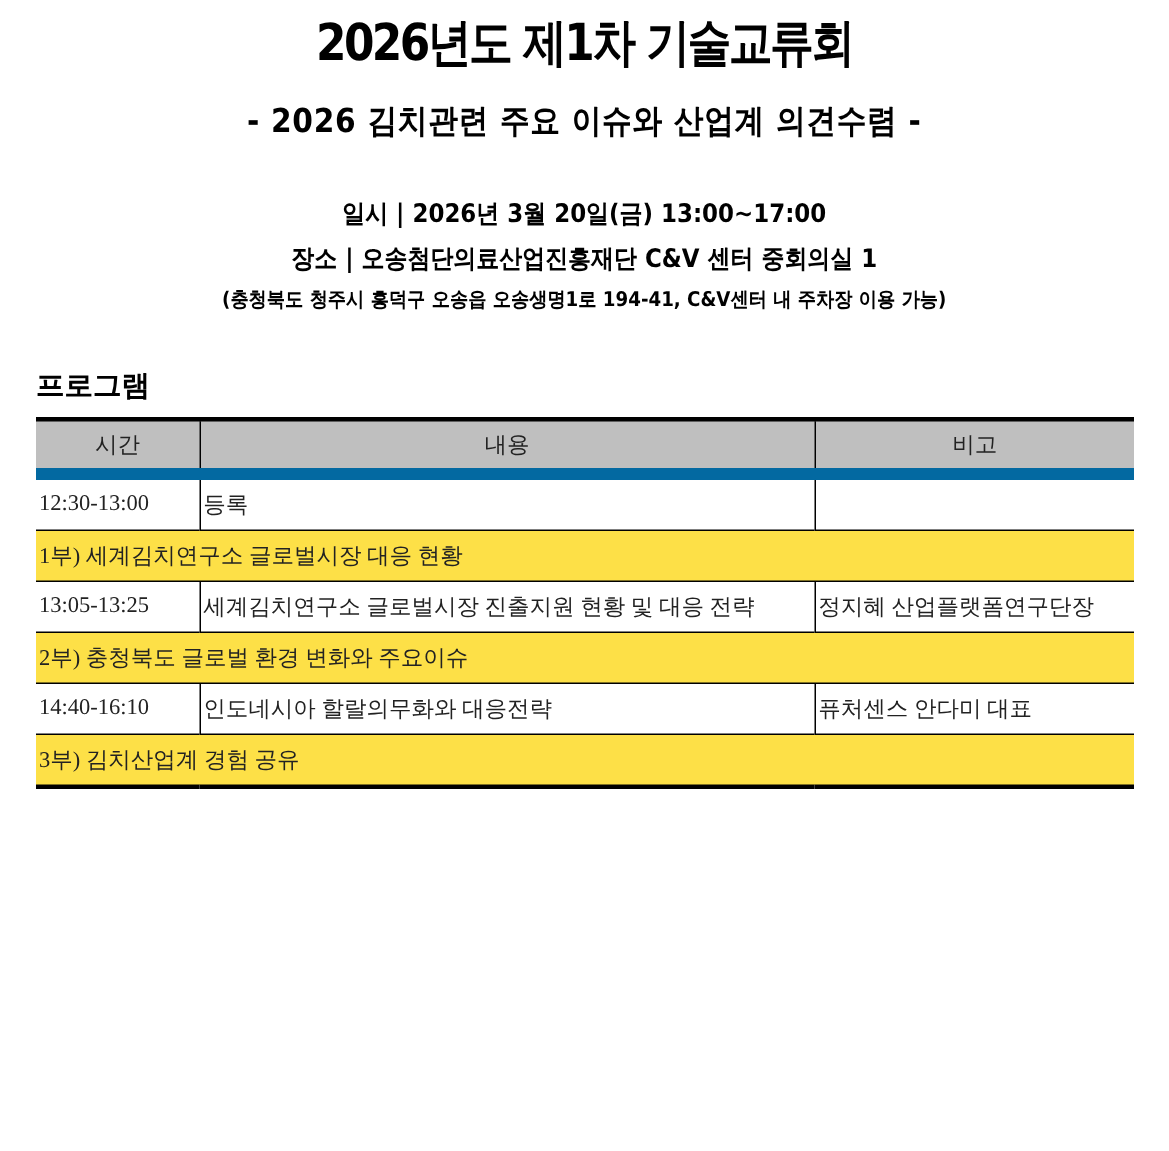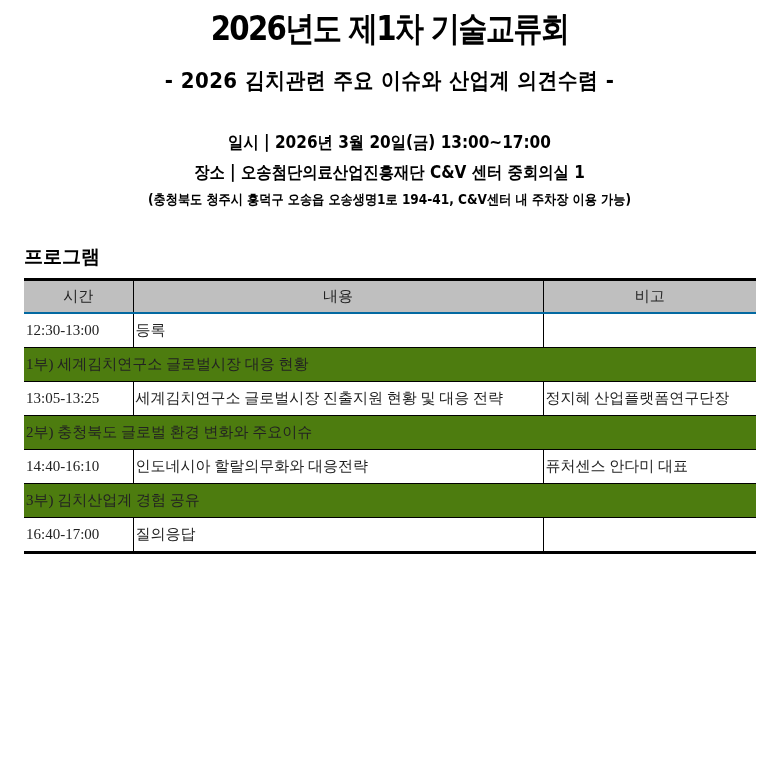--- a/index.html
+++ b/index.html
@@ -30,28 +30,28 @@
     position: absolute; left: 24px; top: 278px; width: 732px;
     border-collapse: collapse; table-layout: fixed;
     font-family: "Liberation Sans", "DejaVu Sans", sans-serif; font-size: 15px; color: #222;
     border-top: 3px solid #000; border-bottom: 3px solid #000;
   }
   table.program col.c1 { width: 109px; }
   table.program col.c2 { width: 410px; }
   table.program col.c3 { width: 213px; }
   table.program th {
     background: #bfbfbf; font-weight: normal; height: 31px; text-align: center;
-    border-bottom: 2px solid #0369a1; padding: 0;
+    border-bottom: 8px solid #0369a1; padding: 0;
   }
   table.program td {
     height: 33px; text-align: left; padding: 0 2px; border-top: 1px solid #000;
     white-space: nowrap; overflow: hidden; font-family: Liberation Serif, serif;
   }
   table.program th + th, table.program td + td { border-left: 1.5px solid #000; }
-  table.program tr.section td { background: #4d7c0f; }
+  table.program tr.section td { background: #fde047; }
   table.program tr.tall td { height: 57px; line-height: 22px; }
 </style>
 </head>
 <body>
 
 <div class="title">2026년도 제1차 기술교류회</div>
 <div class="subtitle">- 2026 김치관련 주요 이슈와 산업계 의견수렴 -</div>
 <div class="info date">일시 | 2026년 3월 20일(금) 13:00~17:00</div>
 <div class="info place">장소 | 오송첨단의료산업진흥재단 C&amp;V 센터 중회의실 1</div>
 <div class="info addr">(충청북도 청주시 흥덕구 오송읍 오송생명1로 194-41, C&amp;V센터 내 주차장 이용 가능)</div>
@@ -88,19 +88,14 @@
       <td colspan="3">2부) 충청북도 글로벌 환경 변화와 주요이슈</td>
     </tr>
     <tr>
       <td>14:40-16:10</td>
       <td>인도네시아 할랄의무화와 대응전략</td>
       <td>퓨처센스 안다미 대표</td>
     </tr>
     <tr class="section">
       <td colspan="3">3부) 김치산업계 경험 공유</td>
     </tr>
-    <tr>
-      <td>16:40-17:00</td>
-      <td>질의응답</td>
-      <td></td>
-    </tr>
   </tbody>
 </table>
 
 </body></html>

